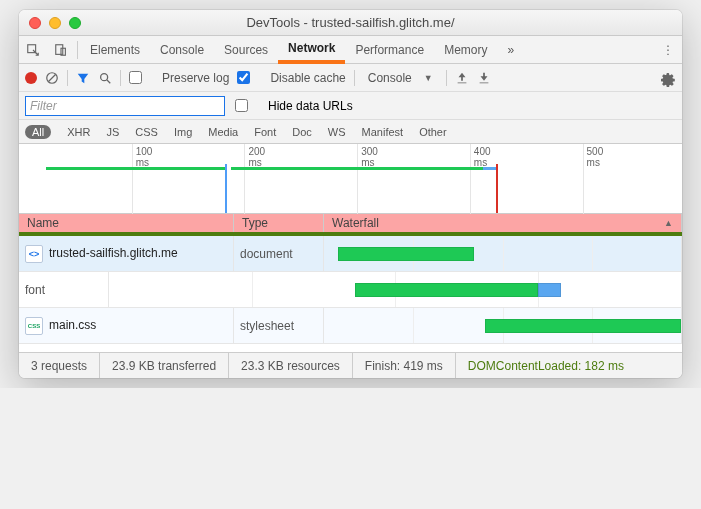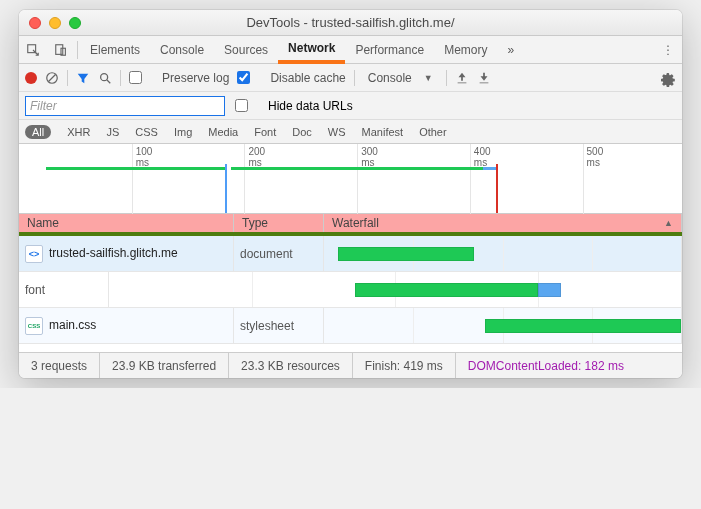--- a/index.html
+++ b/index.html
@@ -60,21 +60,21 @@
 .fileicon.css{font-size:6px;font-weight:bold;color:#1aa260;}
 .namecol{display:flex;flex-direction:column;line-height:1.2;}
 .namecol .main{color:#222;}
 .namecol .sub{color:#888;font-size:10px;}
 .wfbar{position:absolute;top:11px;height:14px;border:1px solid rgba(0,0,0,.1);}
 .wfbar.green{background:#1ec955;}
 .wfbar.blue{background:#5aa7f0;}
 .wf-grid{position:absolute;top:0;bottom:0;border-left:1px solid #eee;}
 .status{display:flex;height:26px;background:#f3f3f3;border-top:1px solid #ccc;font-size:12px;align-items:center;}
 .status .seg{padding:0 12px;border-right:1px solid #ccc;color:#555;height:100%;display:flex;align-items:center;}
-.status .seg.link{color:#a21caf;border-right:none;}
+.status .seg.link{color:#4d7c0f;border-right:none;}
 </style>
 </head>
 <body>
 
 <div class="window">
 
   <div class="titlebar">
     <div class="dots">
       <div class="dot r"></div>
       <div class="dot y"></div>

